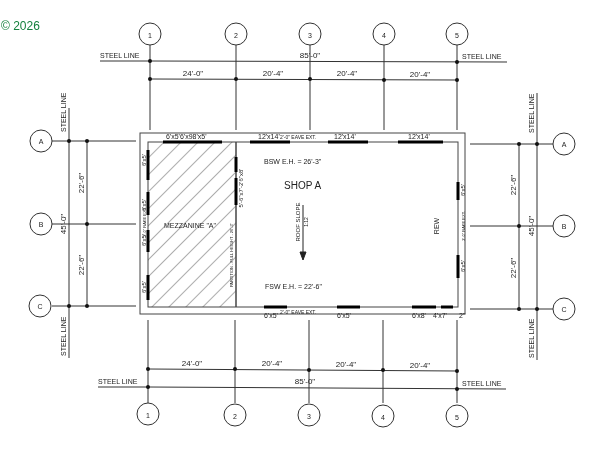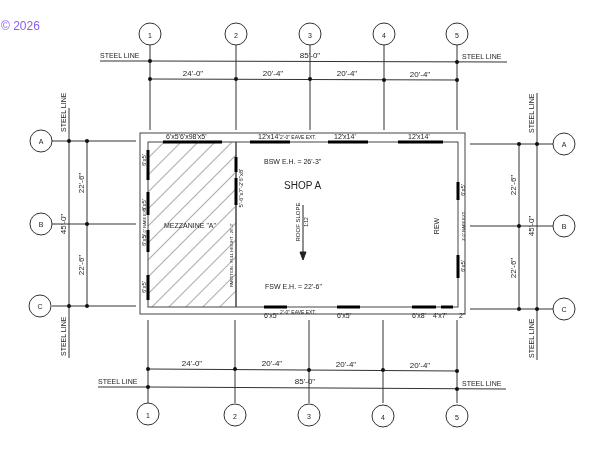--- a/index.html
+++ b/index.html
@@ -1,19 +1,19 @@
 <!DOCTYPE html>
 <html><head>
 <meta charset="utf-8">
 <style>
   html,body{margin:0;padding:0;background:#fff;}
   #canvas{position:relative;width:600px;height:450px;overflow:hidden;background:#fff;}
   svg{position:absolute;left:0;top:0;}
   .t{font-family:"Liberation Sans",sans-serif;fill:#222;}
-  .copy{position:absolute;left:1px;top:19px;font-family:"Liberation Sans",sans-serif;font-size:12px;color:#8b5cf6;}
+  .copy{position:absolute;left:1px;top:19px;font-family:"Liberation Sans",sans-serif;font-size:12px;color:#15803d;}
 </style>
 </head>
 <body>
 
 <div id="canvas">
   <div class="copy">© 2026</div>
 
   <svg width="600" height="450" viewBox="0 0 600 450">
     <defs>
       <pattern id="hatch" patternUnits="userSpaceOnUse" width="12" height="12" patternTransform="rotate(45)">

